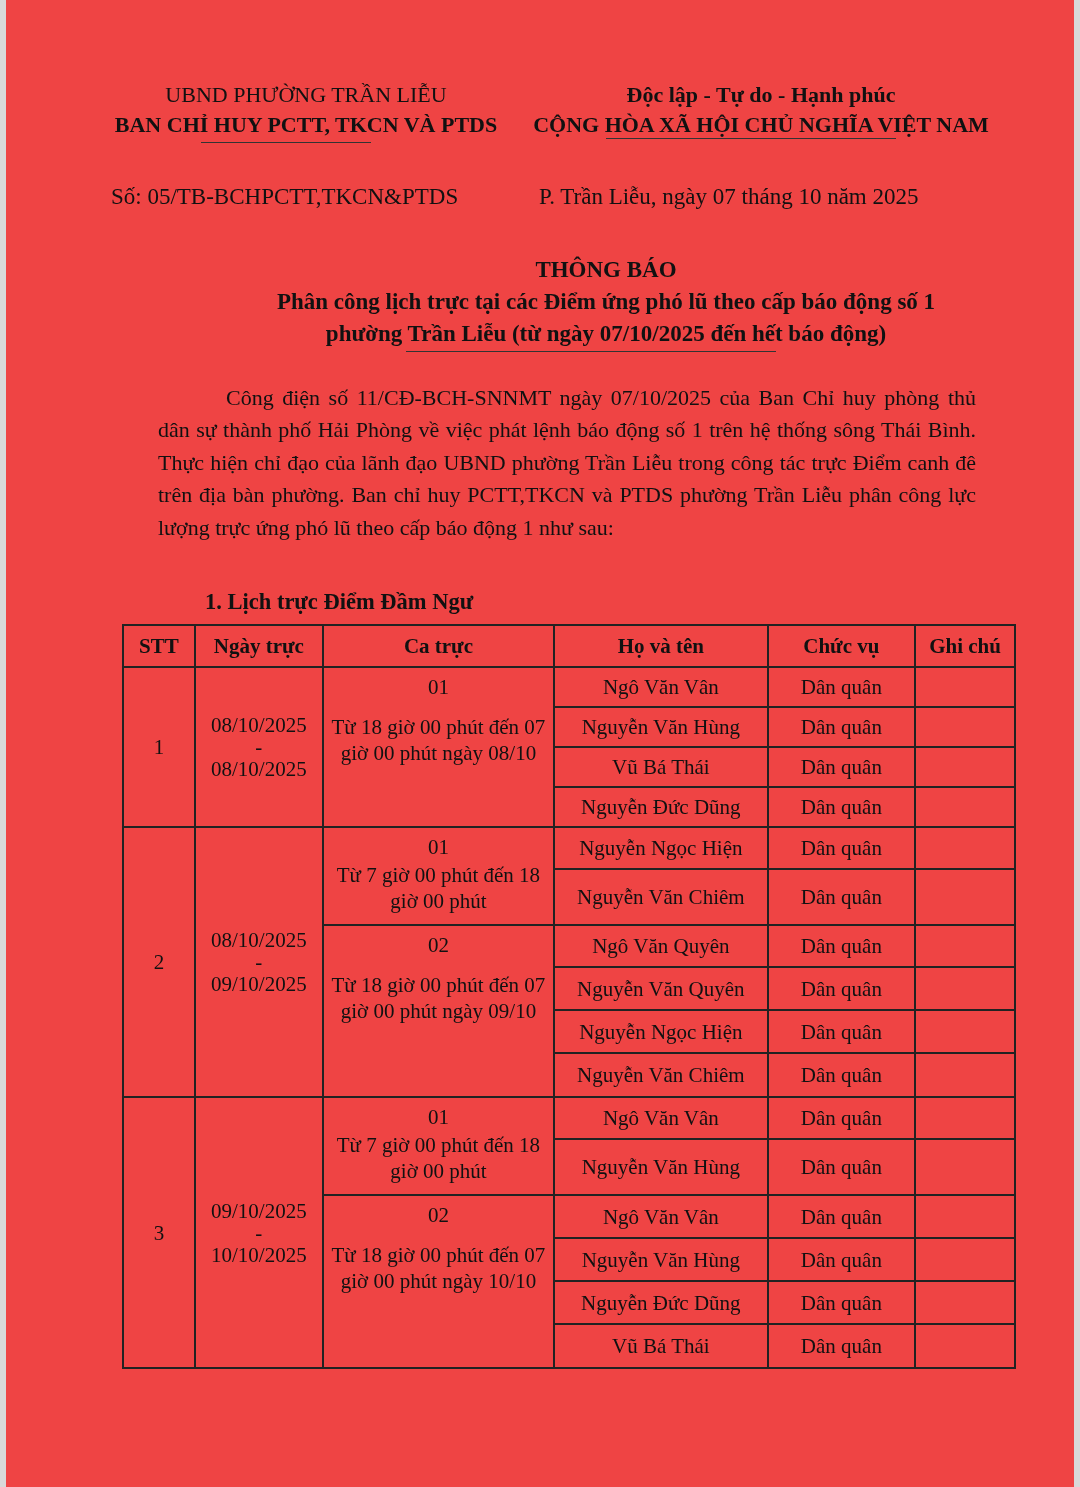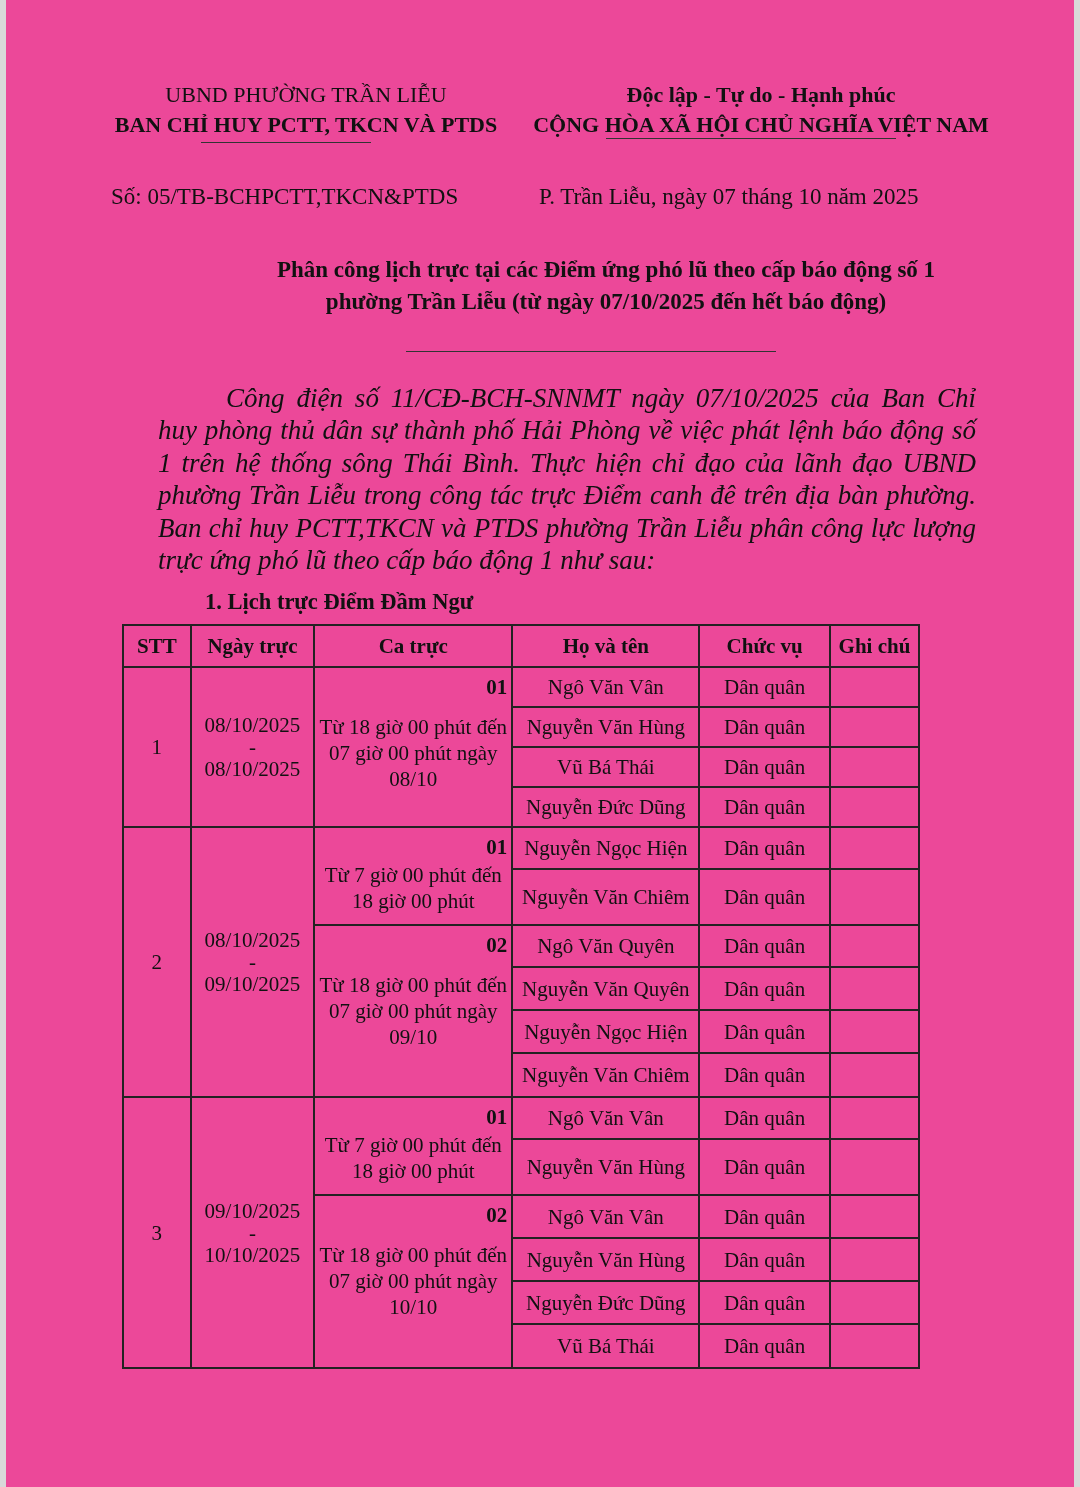--- a/index.html
+++ b/index.html
@@ -4,51 +4,51 @@
 <style>
   html, body { margin:0; padding:0; }
   body {
     width:1080px; height:1487px; overflow:hidden;
     background:#d9d9d9;
     font-family:"Liberation Serif", "DejaVu Serif", serif;
     color:#111;
   }
   .page {
     position:absolute; left:6px; top:0; width:1068px; height:1487px;
-    background:#ec4899;
+    background:#ef4444;
   }
   .abs { position:absolute; }
   .center { text-align:center; }
   .hdr-left { left:80px; width:440px; top:80px; }
   .hdr-right { left:510px; width:490px; top:80px; }
   .hl { font-size:22px; line-height:30px; white-space:nowrap; }
   .bold { font-weight:bold; }
   .ul-left { position:absolute; left:195px; top:142px; width:170px; height:1px; background:#333; }
   .ul-right { position:absolute; left:600px; top:138px; width:290px; height:1px; background:#333; }
   .num { left:105px; top:184px; font-size:23px; white-space:nowrap; }
   .date { left:533px; top:184px; font-size:23px; white-space:nowrap; }
   .title { left:130px; width:940px; top:254px; font-size:23px; font-weight:bold; line-height:32px; }
   .ul-title { position:absolute; left:400px; top:351px; width:370px; height:1px; background:#333; }
   .para {
     left:152px; width:818px; top:382px;
-    font-size:27px; line-height:32.4px; text-align:justify;font-style:italic;
+    font-size:22px; line-height:32.4px; text-align:justify;
   }
   .para .indent { display:inline-block; width:68px; }
   .section { left:199px; top:589px; font-size:22.5px; font-weight:bold; }
   table.sched {
-    position:absolute; left:116px; top:624px; width:798px;
+    position:absolute; left:116px; top:624px; width:894px;
     border-collapse:collapse; font-size:21px;
   }
   table.sched th, table.sched td {
     border:2px solid #222; text-align:center; vertical-align:middle; padding:0 4px;
     line-height:26px;
   }
   table.sched th { font-weight:bold; height:40px; }
   .shift-cell { vertical-align:top !important; padding-top:6px !important; }
-  .shift-code { font-weight:bold; display:block; margin-bottom:14px;text-align:right; }
+  .shift-code { font-weight:normal; display:block; margin-bottom:14px; }
   .shift-code.tight { margin-bottom:2px; }
   .range .dash { display:block; line-height:18px; }
 </style>
 </head>
 <body>
 
 <div class="page">
 
   <div class="abs hdr-left center">
     <div class="hl">UBND PHƯỜNG TRẦN LIỄU</div>
@@ -59,20 +59,21 @@
   <div class="abs hdr-right center">
     <div class="hl bold">Độc lập - Tự do - Hạnh phúc</div>
     <div class="hl bold">CỘNG HÒA XÃ HỘI CHỦ NGHĨA VIỆT NAM</div>
   </div>
   <div class="ul-right"></div>
 
   <div class="abs num">Số: 05/TB-BCHPCTT,TKCN&amp;PTDS</div>
   <div class="abs date">P. Trần Liễu, ngày 07 tháng 10 năm 2025</div>
 
   <div class="abs title center">
+    <div>THÔNG BÁO</div>
     <div>Phân công lịch trực tại các Điểm ứng phó lũ theo cấp báo động số 1</div>
     <div>phường Trần Liễu (từ ngày 07/10/2025 đến hết báo động)</div>
   </div>
   <div class="ul-title"></div>
 
   <div class="abs para"><span class="indent"></span><span>Công điện số 11/CĐ-BCH-SNNMT ngày 07/10/2025 của Ban Chỉ huy phòng thủ dân sự thành phố Hải Phòng về việc phát lệnh báo động số 1 trên  hệ thống sông Thái Bình. Thực hiện chỉ đạo của lãnh đạo UBND phường Trần Liễu trong công tác trực Điểm canh đê trên địa bàn phường. Ban chỉ huy PCTT,TKCN và PTDS phường Trần Liễu phân công lực lượng trực ứng phó lũ theo cấp báo động 1 như sau:</span></div>
 
   <div class="abs section">1. Lịch trực Điểm Đầm Ngư</div>
 
   <table class="sched">

